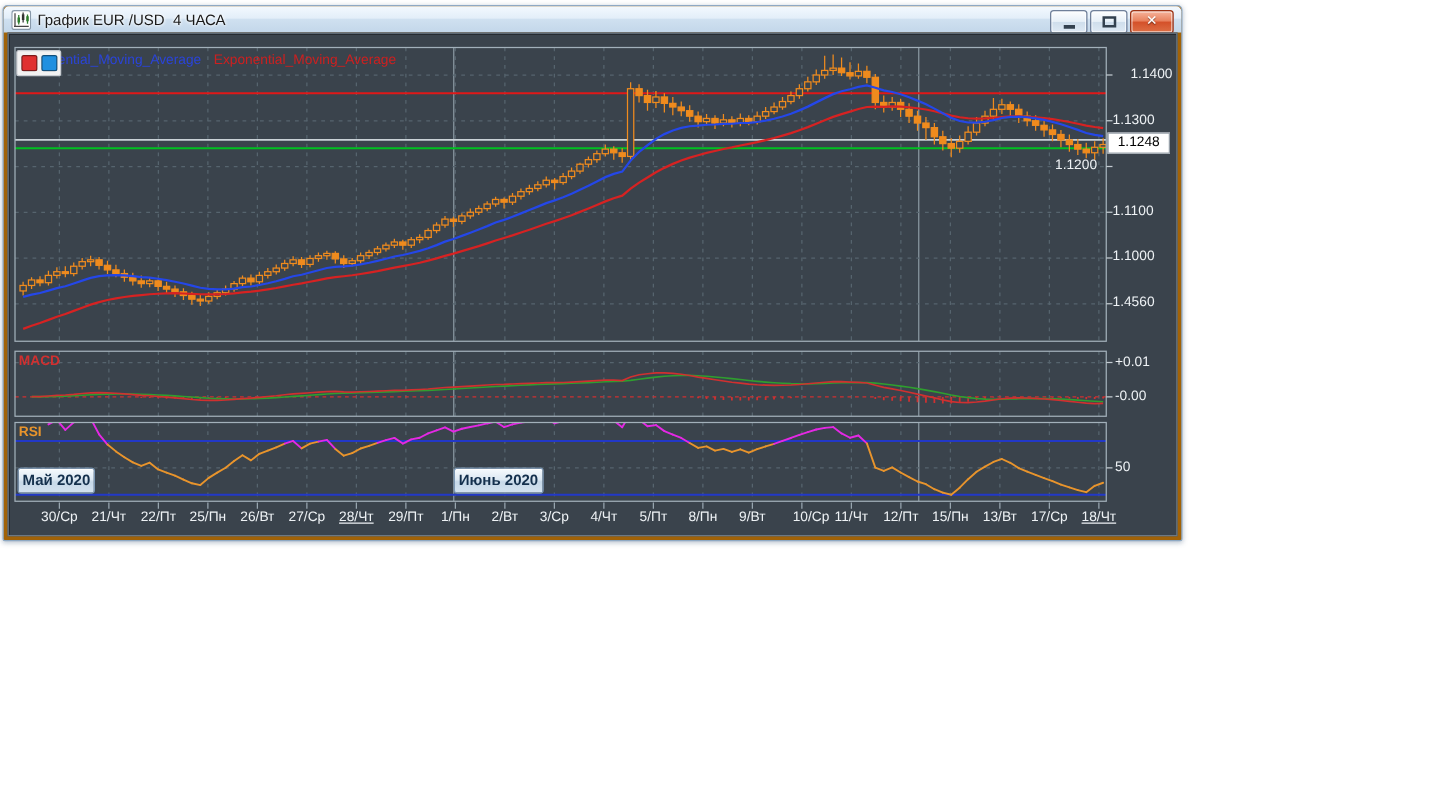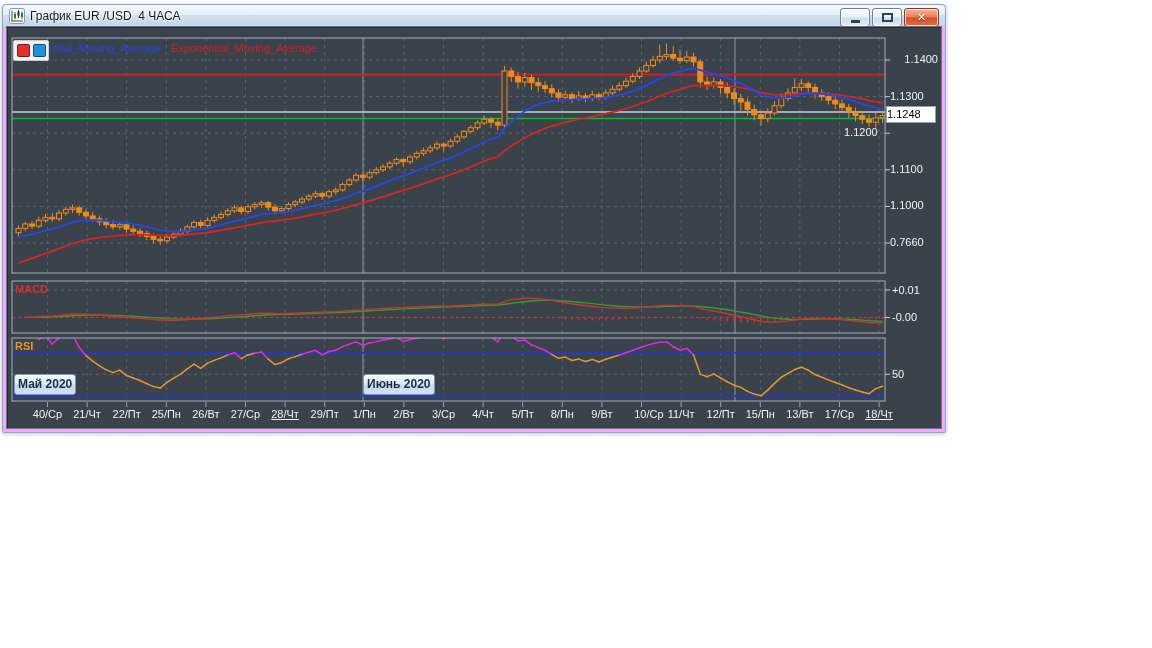--- a/index.html
+++ b/index.html
@@ -4,21 +4,21 @@
 <style>
   html,body{margin:0;padding:0;}
   body{
     width:1152px;height:648px;position:relative;overflow:hidden;
     background:#ffffff;
     font-family:"Liberation Sans","DejaVu Sans",sans-serif;
   }
   
   .win{
     position:absolute;left:2px;top:4px;width:942px;height:427px;
-    background:#f0abfc;border:1px solid #8ea9c4;border-radius:4px 4px 2px 2px;
+    background:#a16207;border:1px solid #8ea9c4;border-radius:4px 4px 2px 2px;
     box-shadow:0 1px 4px rgba(60,90,120,.35);z-index:1;text-align:center;
   }
   .titlebar{
     position:absolute;left:0;top:0;right:0;height:21px;
     background:linear-gradient(#f3f9fe 0%,#e3eef9 45%,#cfe0f0 50%,#c3d7ea 100%);
     border-radius:4px 4px 0 0;display:flex;align-items:center;
   }
   .app-icon{width:16px;height:16px;margin:0 5px 0 6px;flex:0 0 auto;}
   .title-text{
     font-size:12px;color:#1a1a1a;white-space:pre;
@@ -46,21 +46,21 @@
     box-shadow:inset 1px 1px 0 rgba(0,0,0,.35);
   }
   
   #chart-svg{position:absolute;left:0;top:0;z-index:5;pointer-events:none;}
   #labels{position:absolute;left:0;top:0;width:1152px;height:648px;z-index:6;pointer-events:none;}
   #labels .txt{position:absolute;font-size:11px;color:#eef2f5;}
   .price-tick{width:48px;}
   .x-label{width:44px;text-align:center;}
   .price-box{
     position:absolute;background:#ffffff;border:1px solid #97a0a9;color:#000;
-    font-size:11px;text-align:left;line-height:15px;
+    font-size:11px;text-align:center;line-height:15px;
   }
   .legend-box{
     position:absolute;left:13px;top:40px;width:34px;height:19px;
     background:#f2f2f2;border:1px solid #c9cdd2;border-radius:2px;
     display:flex;align-items:center;justify-content:center;gap:3px;z-index:8;
     pointer-events:auto;
   }
   .lg-swatch{width:11px;height:11px;border-radius:2px;border:1px solid rgba(0,0,0,.45);}
   .legend-row{position:absolute;left:15px;top:42px;display:flex;gap:10px;z-index:7;
     font-size:11px;white-space:nowrap;}
@@ -693,24 +693,24 @@
 
   <div class="month-btn" style="left:14px;top:374px;">Май 2020</div>
   <div class="month-btn" style="left:363px;top:374px;">Июнь 2020</div>
 
   <div id="price-axis">
       <div class="txt price-tick" style="left: 890px; top: 53px; text-align: right;">1.1400</div>
       <div class="txt price-tick" style="left: 890px; top: 89.6px;">1.1300</div>
       <div class="txt price-tick" style="left: 844px; top: 126.2px;">1.1200</div>
       <div class="txt price-tick" style="left: 890px; top: 162.8px;">1.1100</div>
       <div class="txt price-tick" style="left: 890px; top: 199.4px;">1.1000</div>
-      <div class="txt price-tick" style="left: 890px; top: 236px;">0.7660</div>
+      <div class="txt price-tick" style="left: 890px; top: 236px;">1.4560</div>
     </div>
   <div id="x-axis">
-      <div class="txt x-label" style="left: 25.5px; top: 408px;">40/Ср</div>
+      <div class="txt x-label" style="left: 25.5px; top: 408px;">30/Ср</div>
       <div class="txt x-label" style="left: 65.1px; top: 408px;">21/Чт</div>
       <div class="txt x-label" style="left: 104.7px; top: 408px;">22/Пт</div>
       <div class="txt x-label" style="left: 144.3px; top: 408px;">25/Пн</div>
       <div class="txt x-label" style="left: 183.9px; top: 408px;">26/Вт</div>
       <div class="txt x-label" style="left: 223.5px; top: 408px;">27/Ср</div>
       <div class="txt x-label" style="left: 263.1px; top: 408px; text-decoration: underline;">28/Чт</div>
       <div class="txt x-label" style="left: 302.7px; top: 408px;">29/Пт</div>
       <div class="txt x-label" style="left: 342.3px; top: 408px;">1/Пн</div>
       <div class="txt x-label" style="left: 381.9px; top: 408px;">2/Вт</div>
       <div class="txt x-label" style="left: 421.5px; top: 408px;">3/Ср</div>

